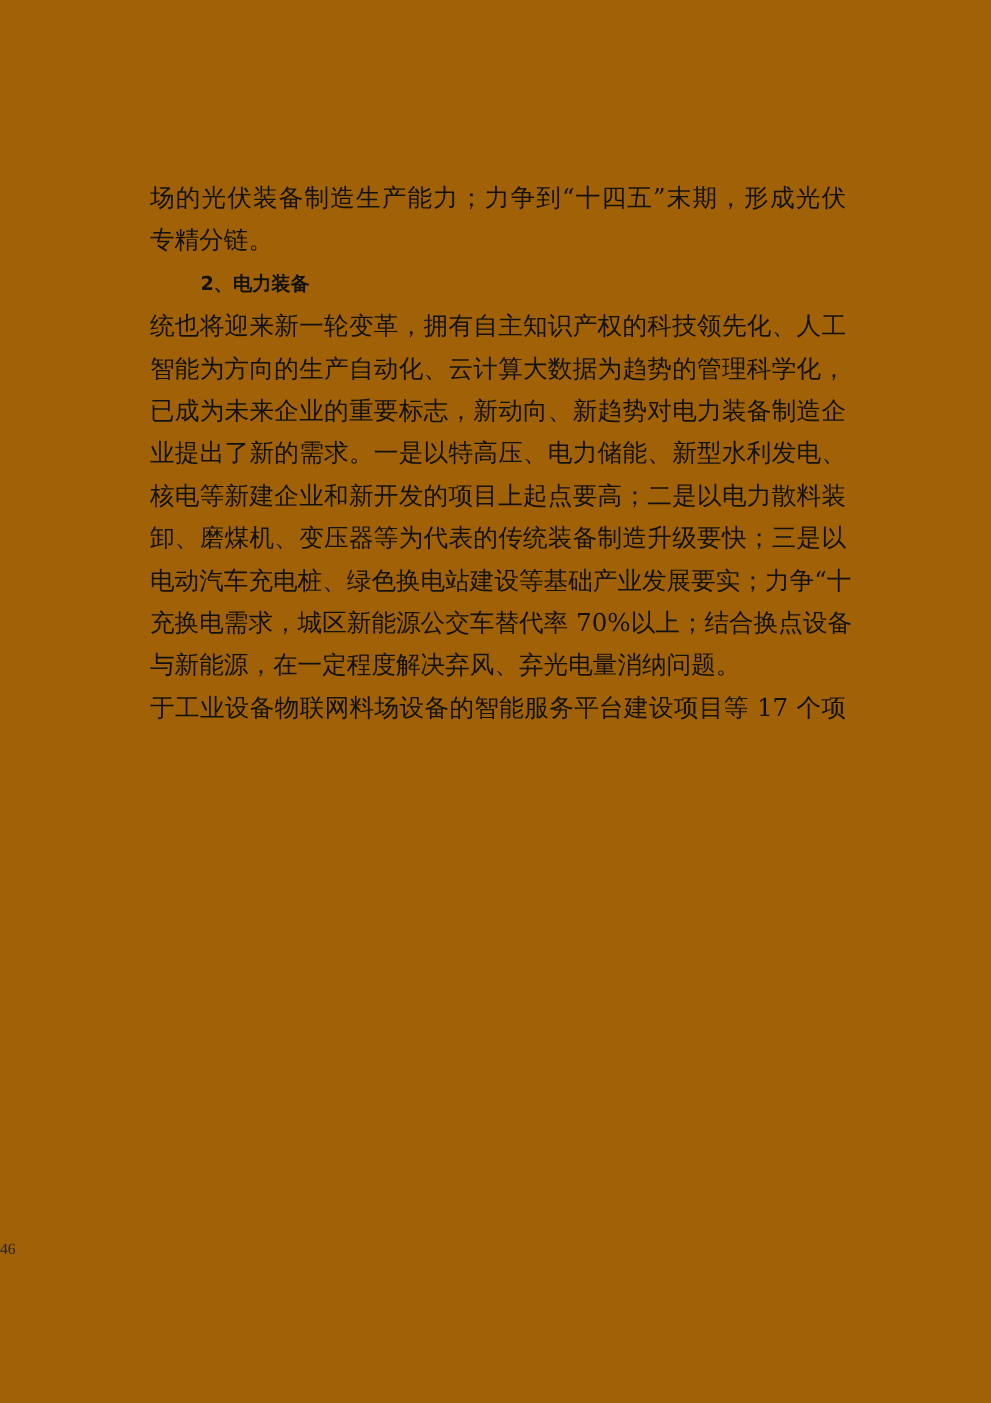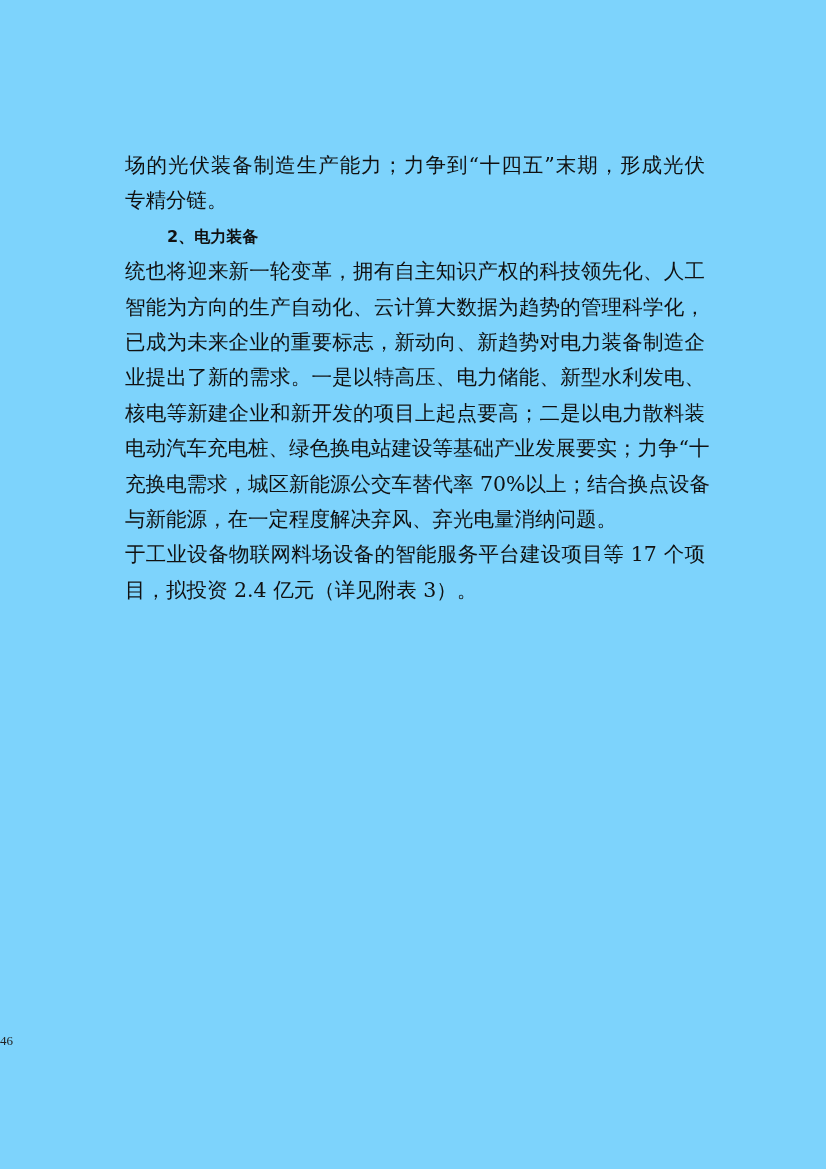--- a/index.html
+++ b/index.html
@@ -14,21 +14,21 @@
       overflow: hidden;
       font-family: "DejaVu Serif", "Liberation Serif", serif;
       color: #111111;
     }
     .page {
       position: absolute;
       left: 0;
       top: 0;
       width: 826px;
       height: 1169px;
-      background: #7dd3fc;
+      background: #a16207;
     }
     .content {
       position: absolute;
       left: 125px;
       top: 148px;
       width: 580px;
     }
     .line {
       display: block;
       height: 35.4px;
@@ -78,26 +78,26 @@
 
 
     <div class="heading">2、电力装备</div>
 
     <div>
       <span class="line">统也将迎来新一轮变革，拥有自主知识产权的科技领先化、人工</span>
       <span class="line">智能为方向的生产自动化、云计算大数据为趋势的管理科学化，</span>
       <span class="line">已成为未来企业的重要标志，新动向、新趋势对电力装备制造企</span>
       <span class="line">业提出了新的需求。一是以特高压、电力储能、新型水利发电、</span>
       <span class="line">核电等新建企业和新开发的项目上起点要高；二是以电力散料装</span>
+      <span class="line">卸、磨煤机、变压器等为代表的传统装备制造升级要快；三是以</span>
       <span class="line">电动汽车充电桩、绿色换电站建设等基础产业发展要实；力争“十</span>
       <span class="line">充换电需求，城区新能源公交车替代率 70%以上；结合换点设备</span>
       <span class="line last">与新能源，在一定程度解决弃风、弃光电量消纳问题。</span>
     </div>
 
     <div>
       <span class="line">于工业设备物联网料场设备的智能服务平台建设项目等 17 个项</span>
-      <span class="line last">目，拟投资 2.4 亿元（详见附表 3）。</span>
     </div>
 
   </div>
 
   <div class="page-number">46</div>
 </div>
 
 </body></html>

